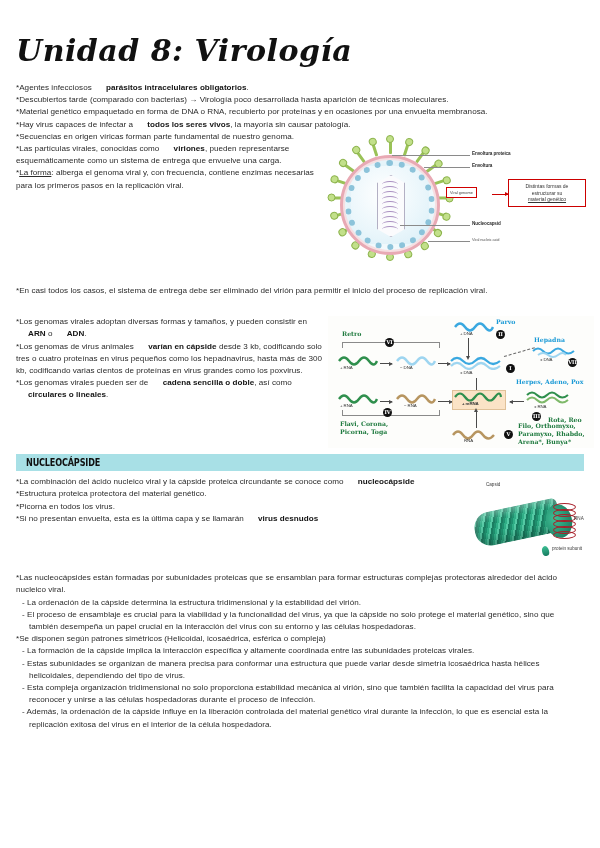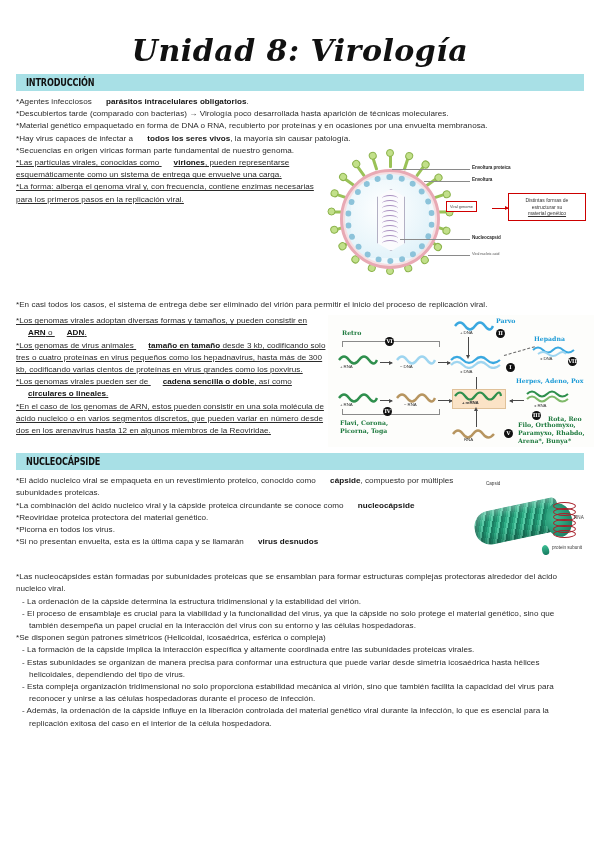--- a/index.html
+++ b/index.html
@@ -18,28 +18,28 @@
   .page {
     width: 600px;
     height: 848px;
     position: relative;
     box-sizing: border-box;
     padding: 0 16px;
   }
 
   
   .title {
-    text-align: center;
+    text-align: left;
     font-family: "DejaVu Serif", serif;
     font-style: italic;
     font-weight: bold;
     font-size: 30px;
     letter-spacing: 0.5px;
     color: #111111;
-    margin: 36px 0 8px 0;
+    margin: 36px 0 16px 0;
     line-height: 1;
   }
 
   
   .section-bar {
     background: #a8e0e6;
     height: 17px;
     display: flex;
     align-items: center;
     margin: 0 0 5px 0;
@@ -69,21 +69,21 @@
   }
   .body-text .sub {
     padding-left: 13px;
     text-indent: -7px;
   }
   b { font-weight: bold; color: #141414; padding-left: 12px; }
   .u { text-decoration: underline; }
 
   
   .row { display: flex; align-items: flex-start; }
-  .col-text { width: 310px; flex: 0 0 310px; text-decoration: underline; }
+  .col-text { width: 310px; flex: 0 0 310px; }
   .col-fig  { flex: 1 1 auto; position: relative; }
 
   
   .virion-fig {
     position: relative;
     width: 258px;
     height: 142px;
     margin-left: 2px;
   }
   .virion {
@@ -345,23 +345,20 @@
   }
   .cap-label.two { line-height: 5.6px; }
 </style>
 </head>
 <body>
 
 <div class="page">
 
   <div class="title">Unidad 8: Virología</div>
 
-  <div class="section-bar">
-    <span class="section-title">INTRODUCCIÓN</span>
-  </div>
   <div class="body-text">
     <p>*Agentes infecciosos <b>parásitos intracelulares obligatorios</b>.</p>
     <p>*Descubiertos tarde (comparado con bacterias) → Virología poco desarrollada hasta aparición de técnicas moleculares.</p>
     <p>*Material genético empaquetado en forma de DNA o RNA, recubierto por proteínas y en ocasiones por una envuelta membranosa.</p>
     <p>*Hay virus capaces de infectar a <b>todos los seres vivos</b>, la mayoría sin causar patología.</p>
     <p>*Secuencias en origen víricas forman parte fundamental de nuestro genoma.</p>
   </div>
 
 
   <div class="row">
@@ -431,26 +428,25 @@
           <div><u>material genético</u></div>
         </div>
       </div>
     </div>
   </div>
 
   <div class="body-text">
     <p>*En casi todos los casos, el sistema de entrega debe ser eliminado del virión para permitir el inicio del proceso de replicación viral.</p>
   </div>
 
-  <div class="row" style="margin-top:4px">
+  <div class="row" style="margin-top:19px">
     <div class="col-text body-text">
       <p>*Los genomas virales adoptan diversas formas y tamaños, y pueden consistir en <b>ARN</b> o <b>ADN</b>.</p>
-      <p>*Los genomas de virus animales <b>tamaño en tamaño</b> desde 3 kb, codificando solo tres o cuatro proteínas en virus pequeños como los hepadnavirus, hasta más de 300 kb, codificando varias cientos de proteínas en virus grandes como los poxvirus.</p>
+      <p>*Los genomas de virus animales <b>varían en cápside</b> desde 3 kb, codificando solo tres o cuatro proteínas en virus pequeños como los hepadnavirus, hasta más de 300 kb, codificando varias cientos de proteínas en virus grandes como los poxvirus.</p>
       <p>*Los genomas virales pueden ser de <b>cadena sencilla o doble</b>, así como <b>circulares o lineales</b>.</p>
-      <p>*En el caso de los genomas de ARN, estos pueden consistir en una sola molécula de ácido nucleico o en varios segmentos discretos, que pueden variar en número desde dos en los arenavirus hasta 12 en algunos miembros de la Reoviridae.</p>
     </div>
 
     <div class="col-fig">
       <div class="baltimore">
 
         <div class="bt bt-name" style="left:14px; top:14px; color:#1f7a3f;">Retro</div>
         <div class="bracket" style="left:14px; top:26px; width:96px;"></div>
         <div class="circ" style="left:57px; top:22px;">VI</div>
 
         <svg class="wave" style="left:10px; top:38px;" width="40" height="12" viewBox="0 0 40 12">
@@ -536,23 +532,22 @@
       </div>
     </div>
   </div>
 
   <div class="section-bar" style="margin-top:6px">
     <span class="section-title">NUCLEOCÁPSIDE</span>
   </div>
 
   <div class="row">
     <div class="body-text" style="width:452px; flex:0 0 452px;">
-      <p>*El ácido nucleico viral se empaqueta en un revestimiento proteico, conocido como <b>cápside</b>, compuesto por múltiples subunidades proteicas.</p>
       <p>*La combinación del ácido nucleico viral y la cápside proteica circundante se conoce como <b>nucleocápside</b></p>
-      <p>*Reoviridae proteica protectora del material genético.</p>
+      <p>*Estructura proteica protectora del material genético.</p>
       <p>*Picorna en todos los virus.</p>
       <p>*Si no presentan envuelta, esta es la última capa y se llamarán <b>virus desnudos</b></p>
     </div>
 
     <div class="col-fig">
       <div class="capsid-fig">
         <div class="cap-label" style="left:12px; top:6px;">Capsid</div>
         <div class="helix-tube"></div>
         <div class="helix-cap"></div>
         <div class="rna-coil" id="rnacoil">
@@ -573,16 +568,16 @@
   </div>
 
   <div class="body-text">
     <p>*Las nucleocápsides están formadas por subunidades proteicas que se ensamblan para formar estructuras complejas protectoras alrededor del ácido nucleico viral.</p>
     <p class="sub">- La ordenación de la cápside determina la estructura tridimensional y la estabilidad del virión.</p>
     <p class="sub">- El proceso de ensamblaje es crucial para la viabilidad y la funcionalidad del virus, ya que la cápside no solo protege el material genético, sino que también desempeña un papel crucial en la interacción del virus con su entorno y las células hospedadoras.</p>
     <p>*Se disponen según patrones simétricos (Helicoidal, icosaédrica, esférica o compleja)</p>
     <p class="sub">- La formación de la cápside implica la interacción específica y altamente coordinada entre las subunidades proteicas virales.</p>
     <p class="sub">- Estas subunidades se organizan de manera precisa para conformar una estructura que puede variar desde simetría icosaédrica hasta hélices helicoidales, dependiendo del tipo de virus.</p>
     <p class="sub">- Esta compleja organización tridimensional no solo proporciona estabilidad mecánica al virión, sino que también facilita la capacidad del virus para reconocer y unirse a las células hospedadoras durante el proceso de infección.</p>
-    <p class="sub">- Además, la ordenación de la cápside influye en la liberación controlada del material genético viral durante la infección, lo que es esencial para la replicación exitosa del caso en el interior de la célula hospedadora.</p>
+    <p class="sub">- Además, la ordenación de la cápside influye en la liberación controlada del material genético viral durante la infección, lo que es esencial esta la replicación exitosa del virus en el interior de la célula hospedadora.</p>
   </div>
 
 </div>
 
 </body></html>

